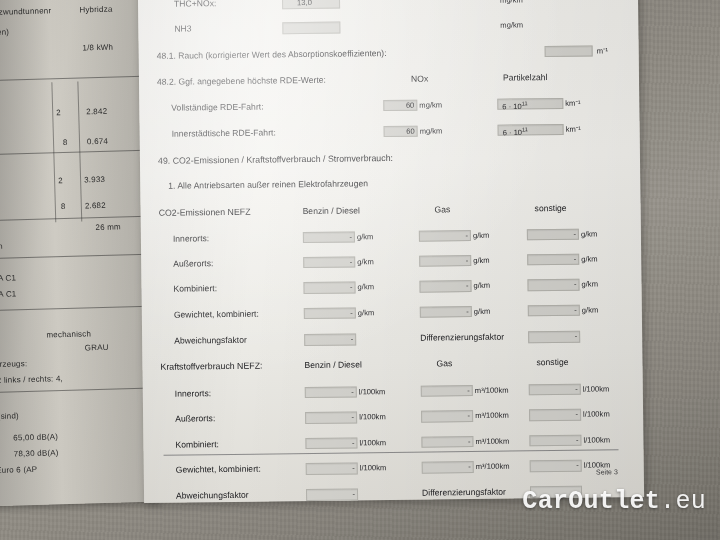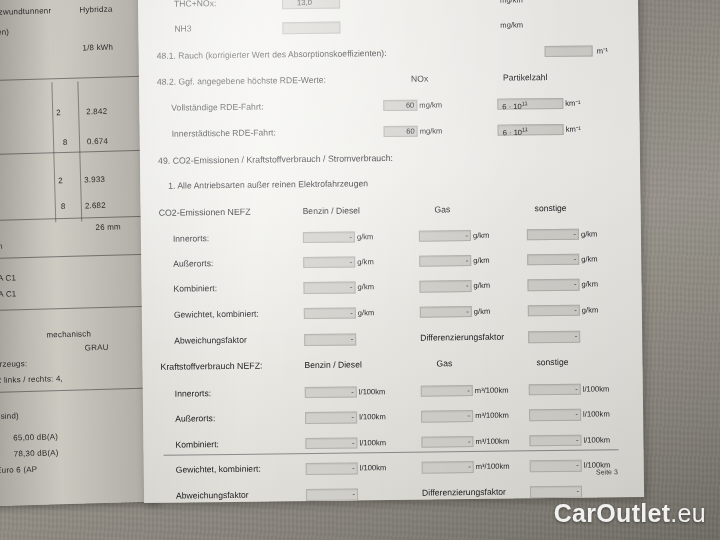--- a/index.html
+++ b/index.html
@@ -134,27 +134,27 @@
     position: absolute;
     right: 26px;
     bottom: 22px;
     font-size: 7px;
     color: #3a3a3c;
   }
   
   .watermark {
     position: absolute;
     right: 14px;
-    bottom: 12px;
+    bottom: 24px;
     font-size: 25px;
     font-weight: bold;
     color: rgba(255,255,255,.92);
     letter-spacing: .3px;
     text-shadow: 0 1px 3px rgba(0,0,0,.45);
-    font-family: Liberation Sans, sans-serif;
+    font-family: Liberation Mono, monospace;
   }
   .watermark .eu { font-weight: normal; }
 </style>
 </head>
 <body>
 
 <div id="root">
 
   <div class="desk">
     <div class="desk-grain"></div>

